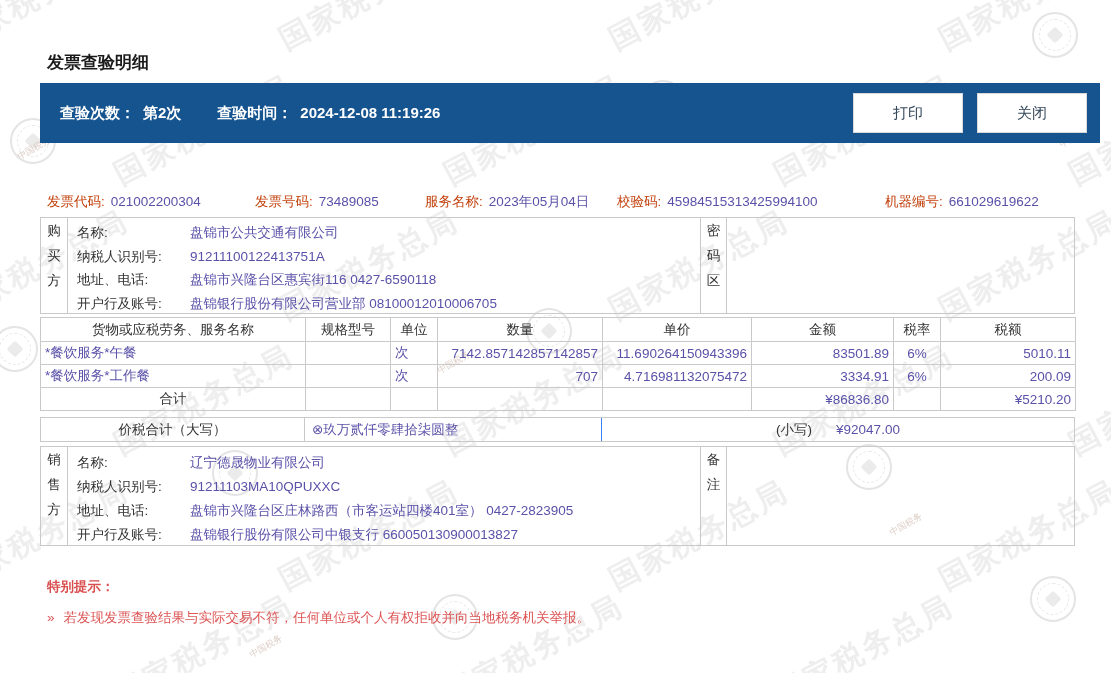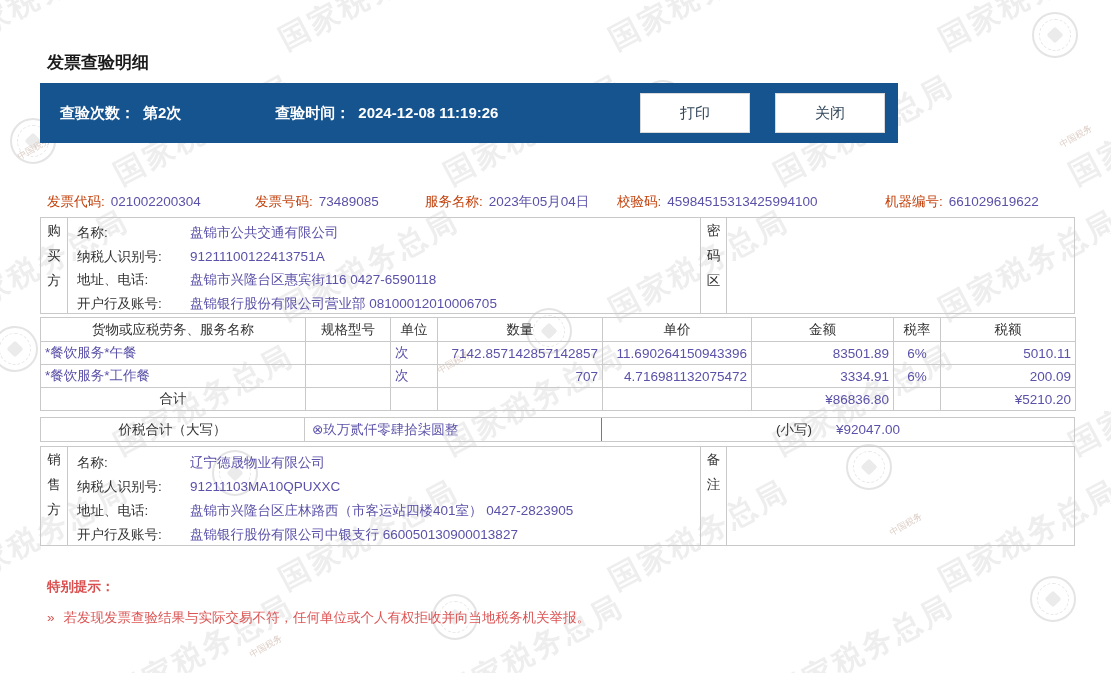--- a/index.html
+++ b/index.html
@@ -16,27 +16,27 @@
                border:1px dashed #e8e8e8; }
   .wm-emblem::after { content:""; position:absolute; inset:15px; background:#ebebeb;
                transform:rotate(45deg); border-radius:2px; }
   .wm-small { position:absolute; font-size:9px; color:#dcccc4; transform:rotate(-30deg);
               white-space:nowrap; }
 
   
   .content { position:absolute; inset:0; z-index:1; }
   .page-title { position:absolute; left:47px; top:51px; font-size:17px; font-weight:bold; color:#1a1a1a; }
 
-  .toolbar { position:absolute; left:40px; top:83px; width:858px; height:60px;
+  .toolbar { position:absolute; left:40px; top:83px; width:1060px; height:60px;
              background:#15548F; display:flex; align-items:center; padding-left:20px;
              color:#ffffff; font-size:15px; font-weight:bold; }
   .tb-item { white-space:nowrap; }
-  .tb-item.time { margin-left:94px; }
+  .tb-item.time { margin-left:36px; }
   .tb-value { margin-left:8px; }
-  .tb-buttons { margin-left:auto; display:flex; gap:25px; padding-right:13px; }
+  .tb-buttons { margin-left:auto; display:flex; gap:14px; padding-right:13px; }
   .tb-btn { width:110px; height:40px; background:#ffffff; border:1px solid #d9d9d9;
             font-size:15px; color:#33475a; font-family:"Liberation Sans", sans-serif; cursor:pointer; }
 
   .invoice-title { position:absolute; left:40px; top:158px; width:1035px; text-align:center;
                    font-size:16px; color:#1c6cb0; text-decoration:underline; text-underline-offset:3px; }
 
   .meta-row { position:absolute; left:40px; top:193px; width:1035px; height:20px; font-size:13.5px; }
   .meta-item { position:absolute; white-space:nowrap; }
   .m-label { color:#c2410c; margin-right:6px; }
   .m-value { color:#5a51a8; }

